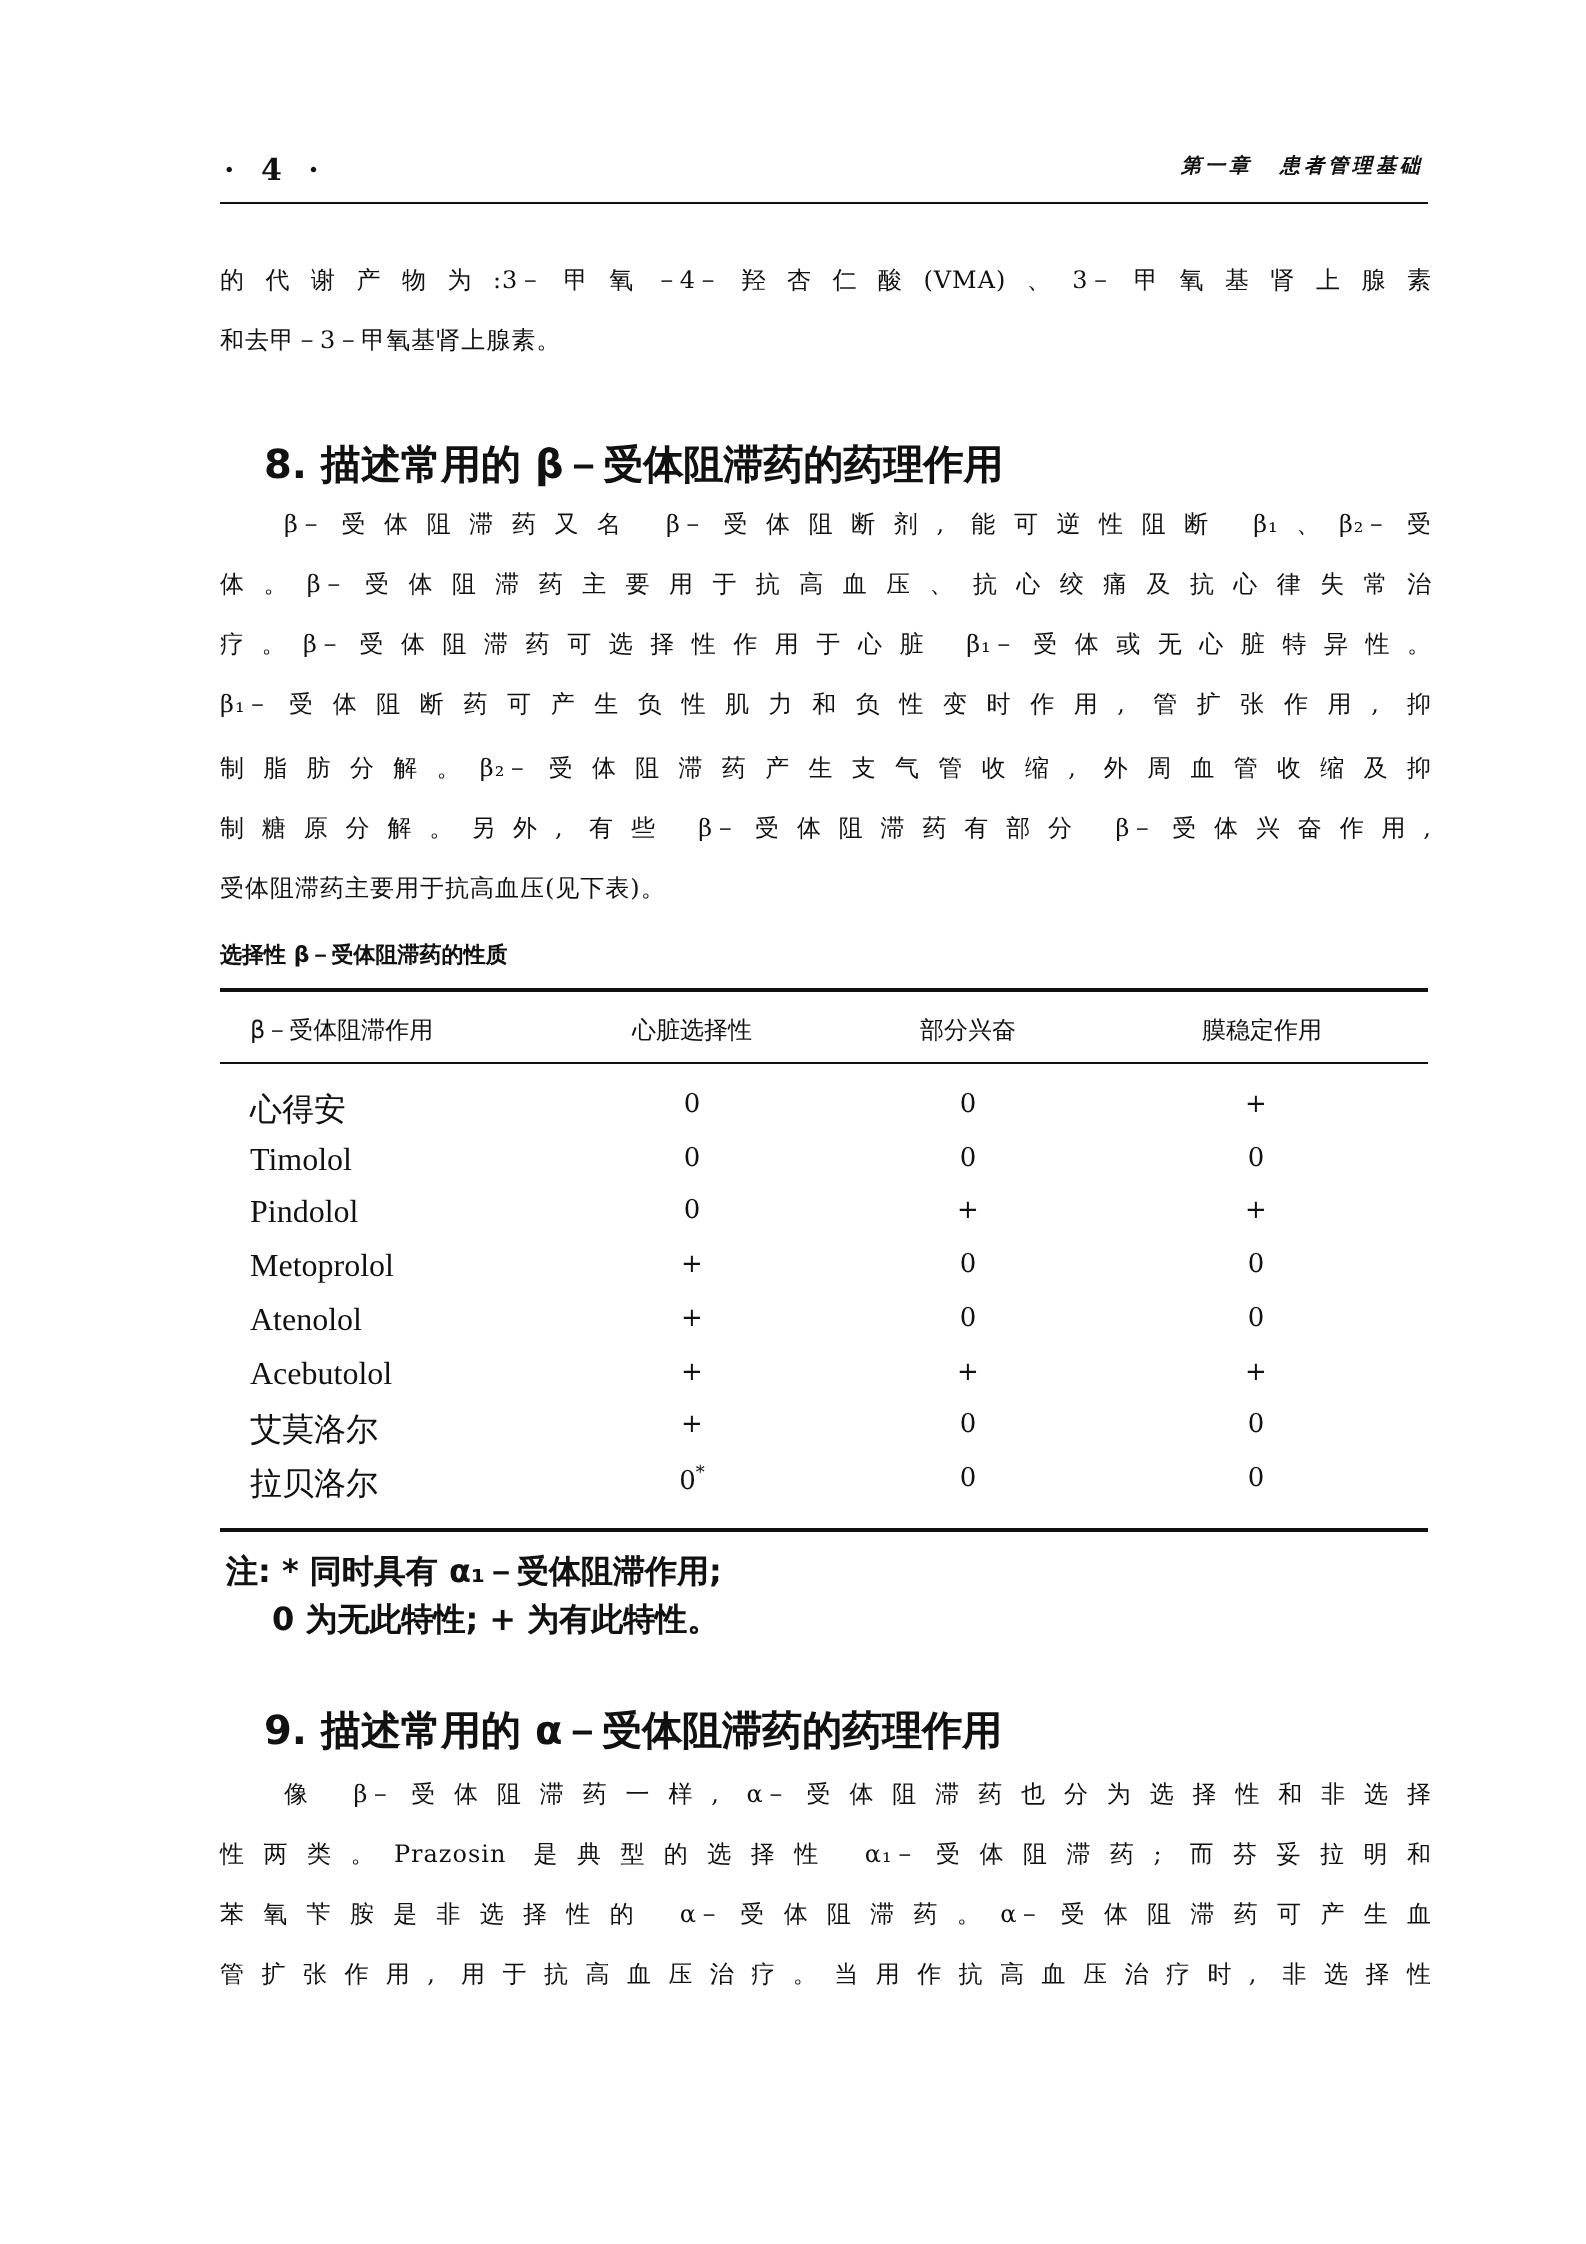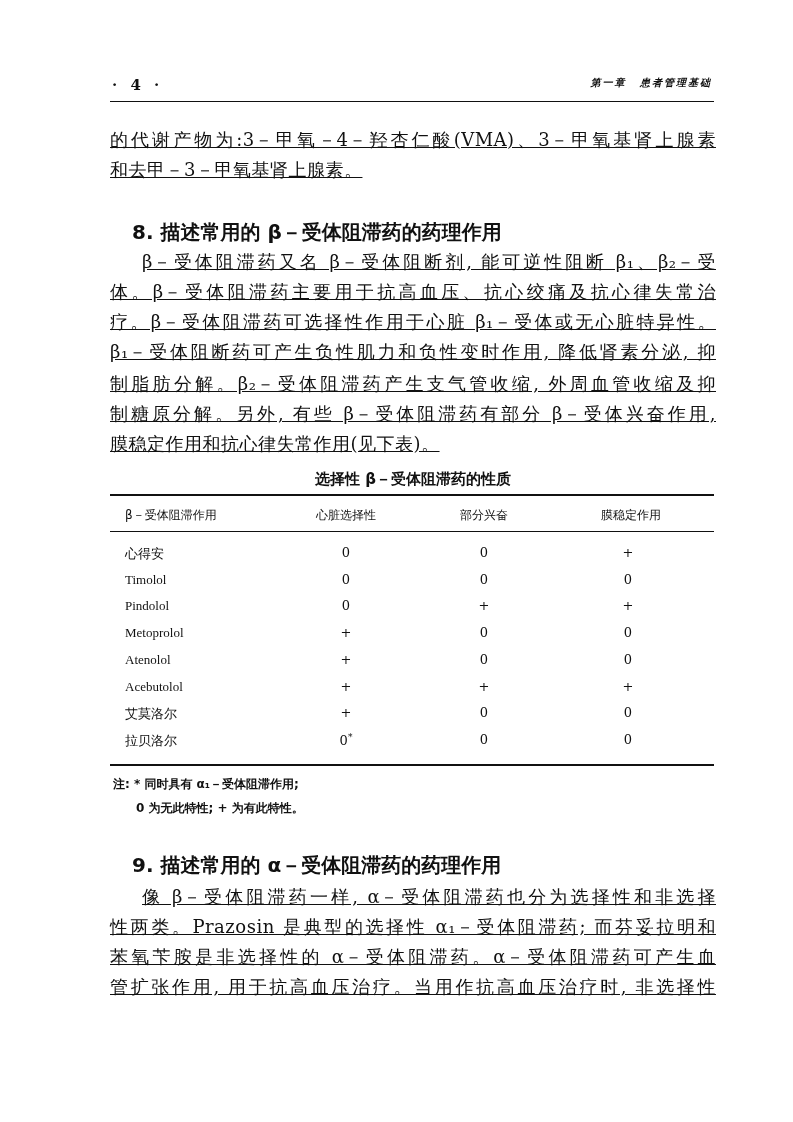--- a/index.html
+++ b/index.html
@@ -45,27 +45,26 @@
       left: 110px;
       top: 101px;
       width: 604px;
       height: 1px;
       background: #111;
     }
     .text-line {
       position: absolute;
       left: 110px;
       width: 606px;
-      font-size: 18px;
+      font-size: 12px;
       line-height: 20px;
       white-space: nowrap;
       text-align: justify;
       text-align-last: justify;
       letter-spacing: 0.5px;
-      text-decoration: underline;
     }
     .text-line.last {
       text-align-last: left;
     }
     .text-line.indent {
       left: 142px;
       width: 574px;
     }
     .section-heading {
       position: absolute;
@@ -74,22 +73,21 @@
       font-weight: bold;
       line-height: 20px;
       white-space: nowrap;
       font-family: "DejaVu Sans", "Liberation Sans", sans-serif;
     }
     .table-title {
       position: absolute;
       left: 110px;
       width: 606px;
       top: 470px;
-      text-align: center;
-      font-size: 15px;
+      font-size: 11px;
       font-weight: bold;
       font-family: "DejaVu Sans", "Liberation Sans", sans-serif;
     }
     .table-rule {
       position: absolute;
       left: 110px;
       width: 604px;
       background: #111;
     }
     .table-rule.top { top: 494px; height: 2px; }
@@ -114,31 +112,31 @@
     .cell.c2 { left: 374px; transform: translateX(-50%); }
     .cell.c3 { left: 521px; transform: translateX(-50%); }
     .table-row .cell.c1,
     .table-row .cell.c2,
     .table-row .cell.c3 {
       font-family: "DejaVu Serif", "Liberation Serif", serif;
       font-size: 13px;
     }
     .table-row .cell.c0 {
       font-family: "Liberation Serif", "DejaVu Serif", serif;
-      font-size: 13px;
+      font-size: 16px;
     }
     .table-row .cell.c3 { left: 518px; }
     sup.mark {
       font-size: 9px;
       vertical-align: super;
     }
     .note-line {
       position: absolute;
       left: 113px;
-      font-size: 12px;
+      font-size: 16px;
       font-weight: bold;
       font-family: "DejaVu Sans", "Liberation Sans", sans-serif;
       white-space: nowrap;
     }
     .note-line.second { left: 136px; }
   </style>
 </head>
 <body>
 
 <div class="page-header">
@@ -147,24 +145,24 @@
 </div>
 <div class="header-rule"></div>
 
 <div class="text-line" style="top:130px;">的代谢产物为:3－甲氧－4－羟杏仁酸(VMA)、3－甲氧基肾上腺素</div>
 <div class="text-line last" style="top:160px;">和去甲－3－甲氧基肾上腺素。</div>
 
 <div class="section-heading" style="top:222px;">8. 描述常用的 β－受体阻滞药的药理作用</div>
 <div class="text-line indent" style="top:252px;">β－受体阻滞药又名 β－受体阻断剂, 能可逆性阻断 β₁、β₂－受</div>
 <div class="text-line" style="top:282px;">体。β－受体阻滞药主要用于抗高血压、抗心绞痛及抗心律失常治</div>
 <div class="text-line" style="top:312px;">疗。β－受体阻滞药可选择性作用于心脏 β₁－受体或无心脏特异性。</div>
-<div class="text-line" style="top:342px;">β₁－受体阻断药可产生负性肌力和负性变时作用, 降低肾素分泌, 抑</div>
+<div class="text-line" style="top:342px;">β₁－受体阻断药可产生负性肌力和负性变时作用, 管扩张作用, 抑</div>
 <div class="text-line" style="top:374px;">制脂肪分解。β₂－受体阻滞药产生支气管收缩, 外周血管收缩及抑</div>
 <div class="text-line" style="top:404px;">制糖原分解。另外, 有些 β－受体阻滞药有部分 β－受体兴奋作用,</div>
-<div class="text-line last" style="top:434px;">膜稳定作用和抗心律失常作用(见下表)。</div>
+<div class="text-line last" style="top:434px;">受体阻滞药主要用于抗高血压(见下表)。</div>
 
 <div class="table-title">选择性 β－受体阻滞药的性质</div>
 <div class="table-rule top"></div>
 <div class="table-header-row">
   <span class="cell c0">β－受体阻滞作用</span>
   <span class="cell c1">心脏选择性</span>
   <span class="cell c2">部分兴奋</span>
   <span class="cell c3">膜稳定作用</span>
 </div>
 <div class="table-rule mid"></div>

